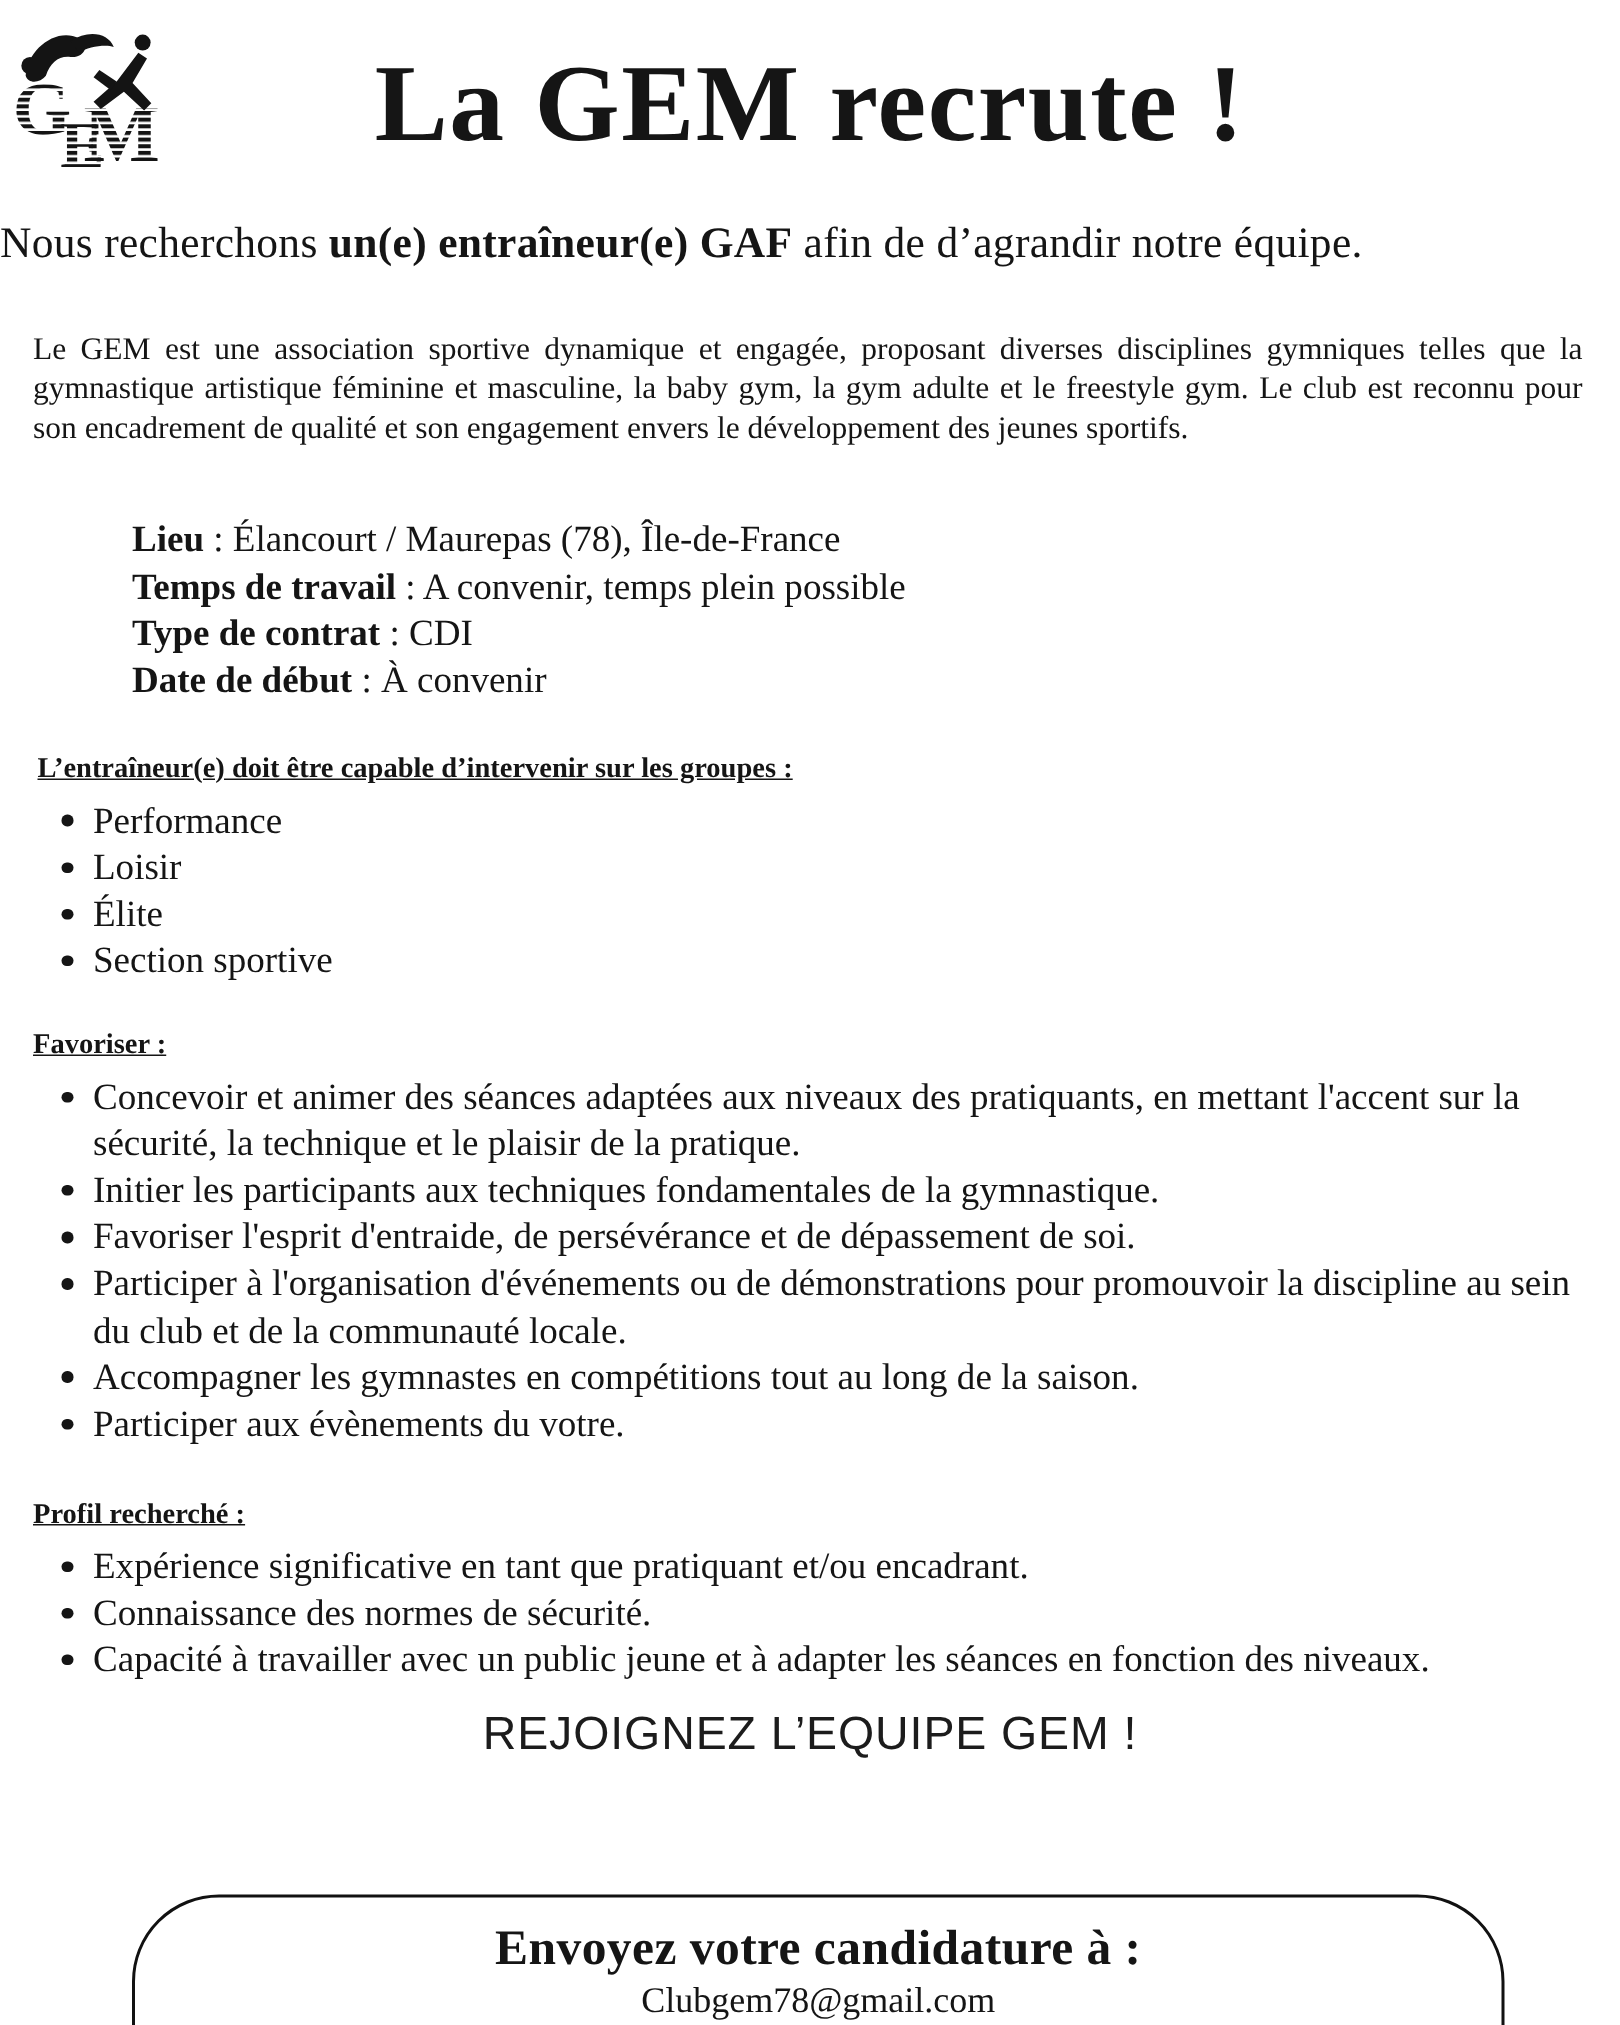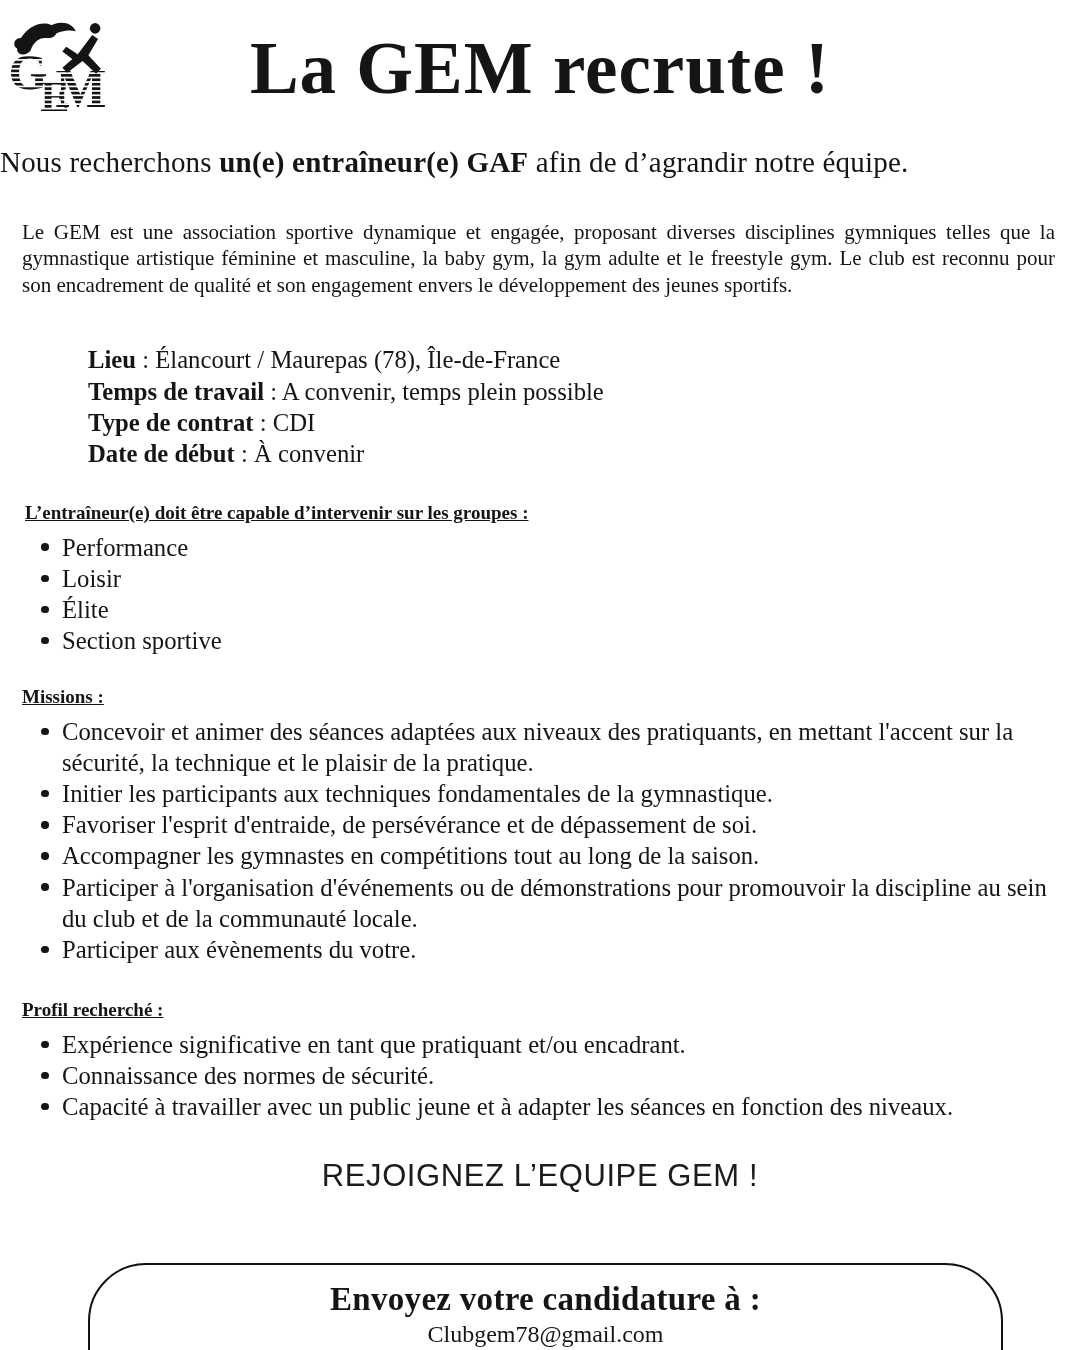--- a/index.html
+++ b/index.html
@@ -90,21 +90,21 @@
     left: -21px;
     top: 0.48em;
     width: 7.5px;
     height: 7.5px;
     border-radius: 50%;
     background: #151515;
   }
 
   
   .join-line {
-    margin-top: 36px;
+    margin-top: 16px;
     text-align: center;
     font-family: "Liberation Sans", sans-serif;
     font-size: 31px;
     letter-spacing: 0.6px;
     color: #1c1c1c;
   }
 
   
   .contact-box {
     position: absolute;
@@ -182,27 +182,27 @@
 </div>
 
 <div class="section-heading groups-heading">L’entraîneur(e) doit être capable d’intervenir sur les groupes :</div>
 <ul class="bullets">
   <li>Performance</li>
   <li>Loisir</li>
   <li>Élite</li>
   <li>Section sportive</li>
 </ul>
 
-<div class="section-heading missions-heading">Missions :</div>
+<div class="section-heading missions-heading">Favoriser :</div>
 <ul class="bullets">
   <li>Concevoir et animer des séances adaptées aux niveaux des pratiquants, en mettant l'accent sur la sécurité, la technique et le plaisir de la pratique.</li>
   <li>Initier les participants aux techniques fondamentales de la gymnastique.</li>
   <li>Favoriser l'esprit d'entraide, de persévérance et de dépassement de soi.</li>
+  <li>Participer à l'organisation d'événements ou de démonstrations pour promouvoir la discipline au sein du club et de la communauté locale.</li>
   <li>Accompagner les gymnastes en compétitions tout au long de la saison.</li>
-  <li>Participer à l'organisation d'événements ou de démonstrations pour promouvoir la discipline au sein du club et de la communauté locale.</li>
   <li>Participer aux évènements du votre.</li>
 </ul>
 
 <div class="section-heading profile-heading">Profil recherché :</div>
 <ul class="bullets">
   <li>Expérience significative en tant que pratiquant et/ou encadrant.</li>
   <li>Connaissance des normes de sécurité.</li>
   <li>Capacité à travailler avec un public jeune et à adapter les séances en fonction des niveaux.</li>
 </ul>
 

